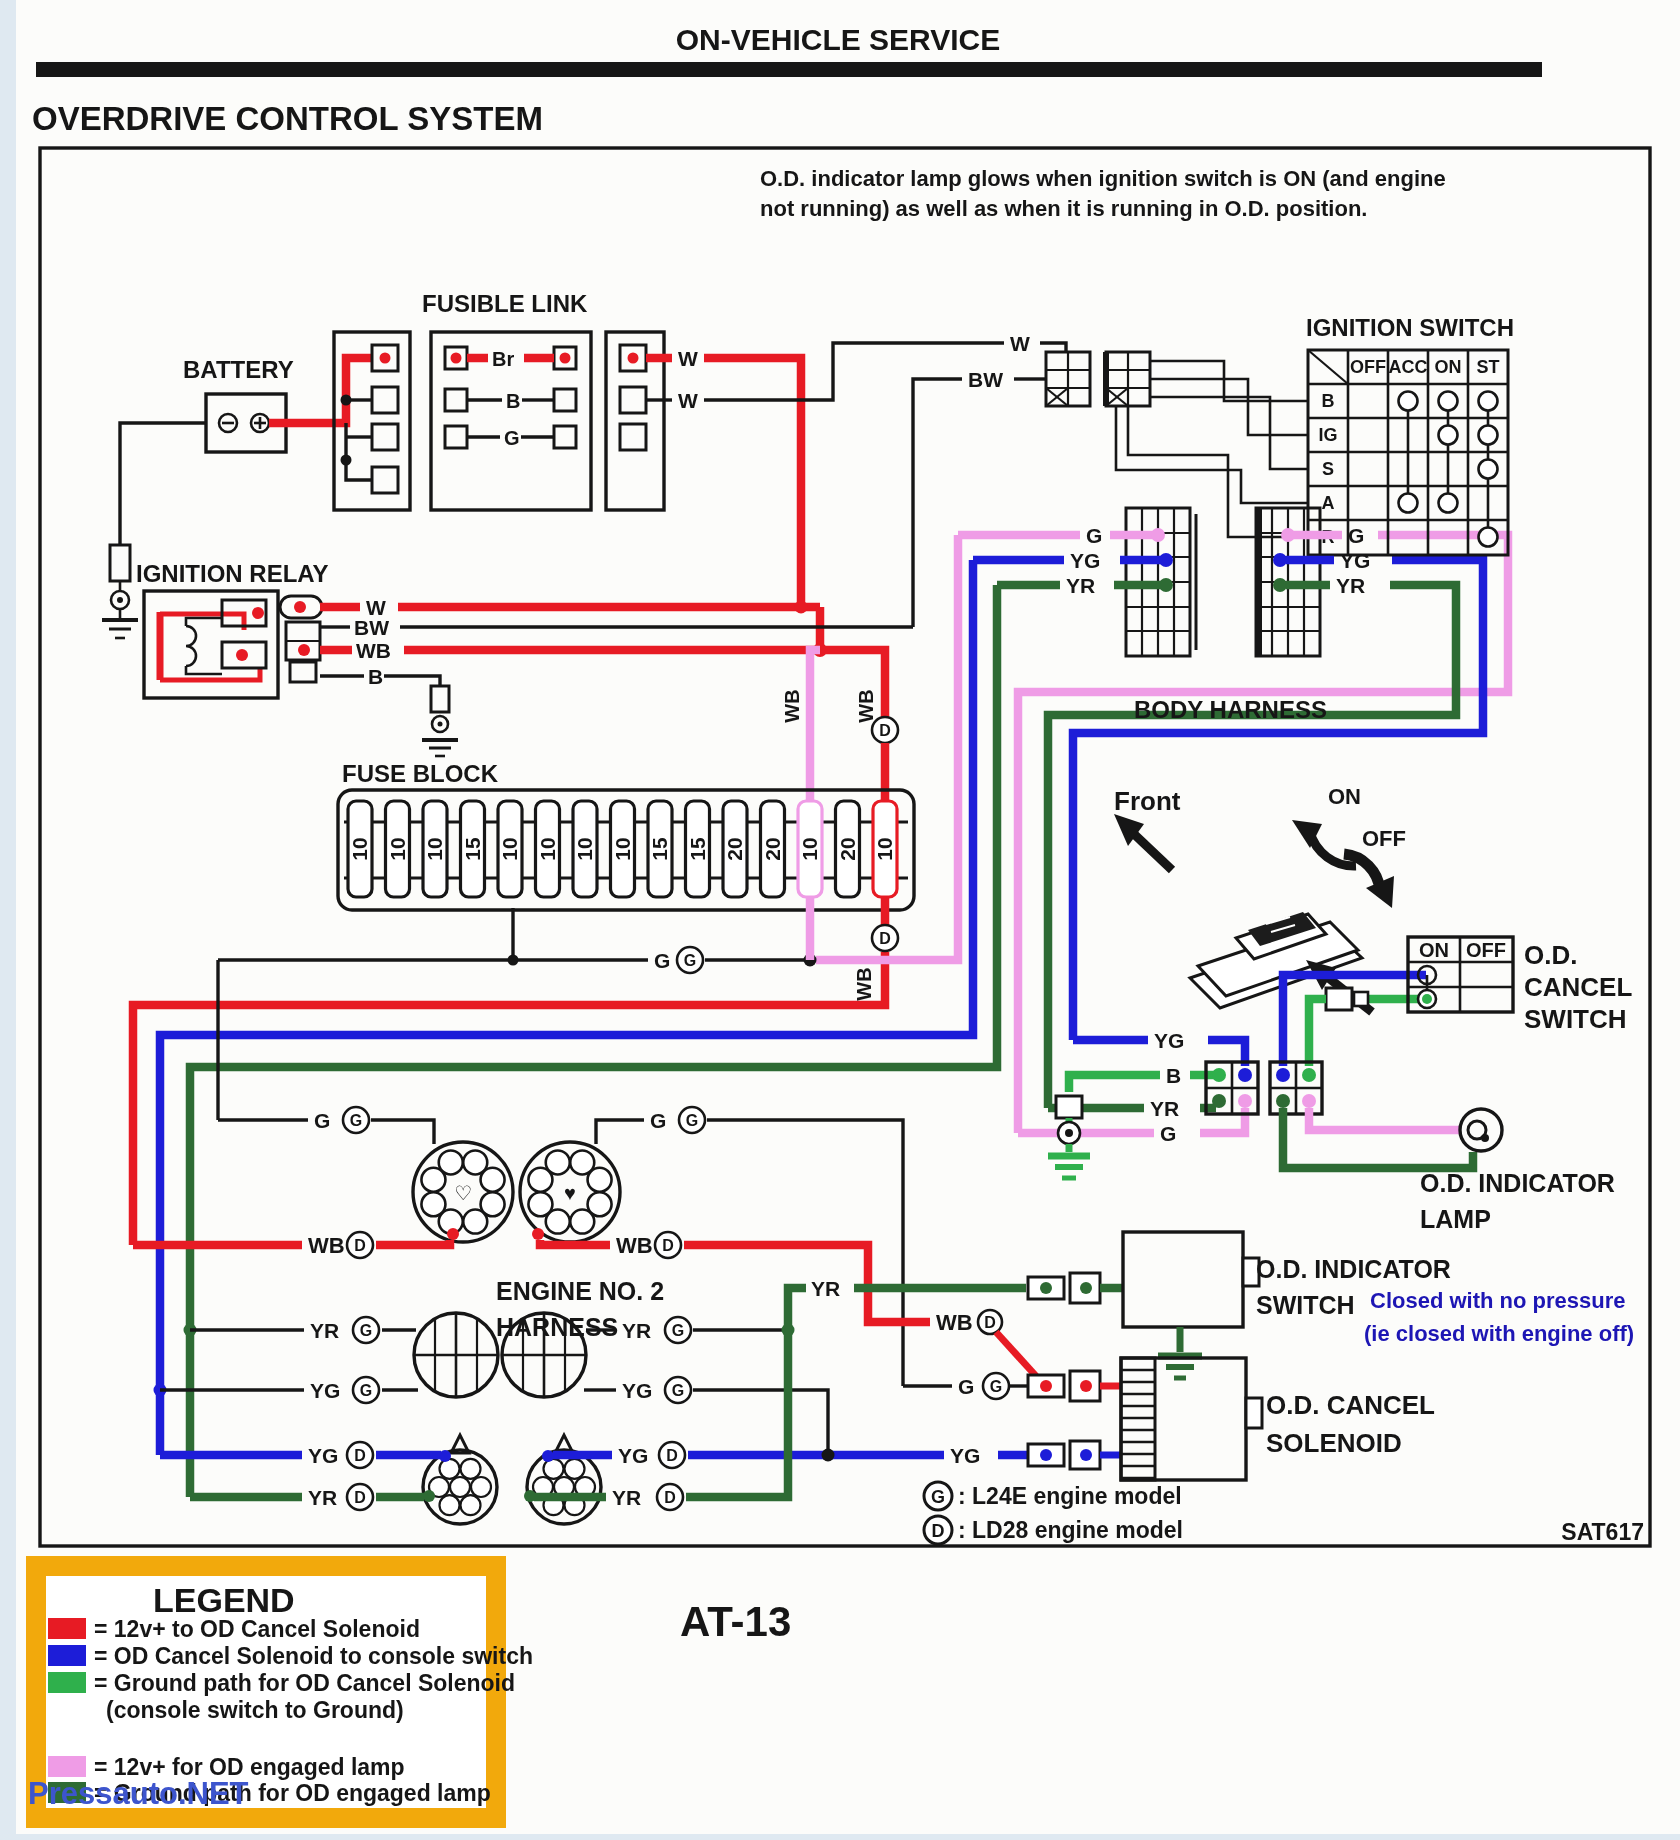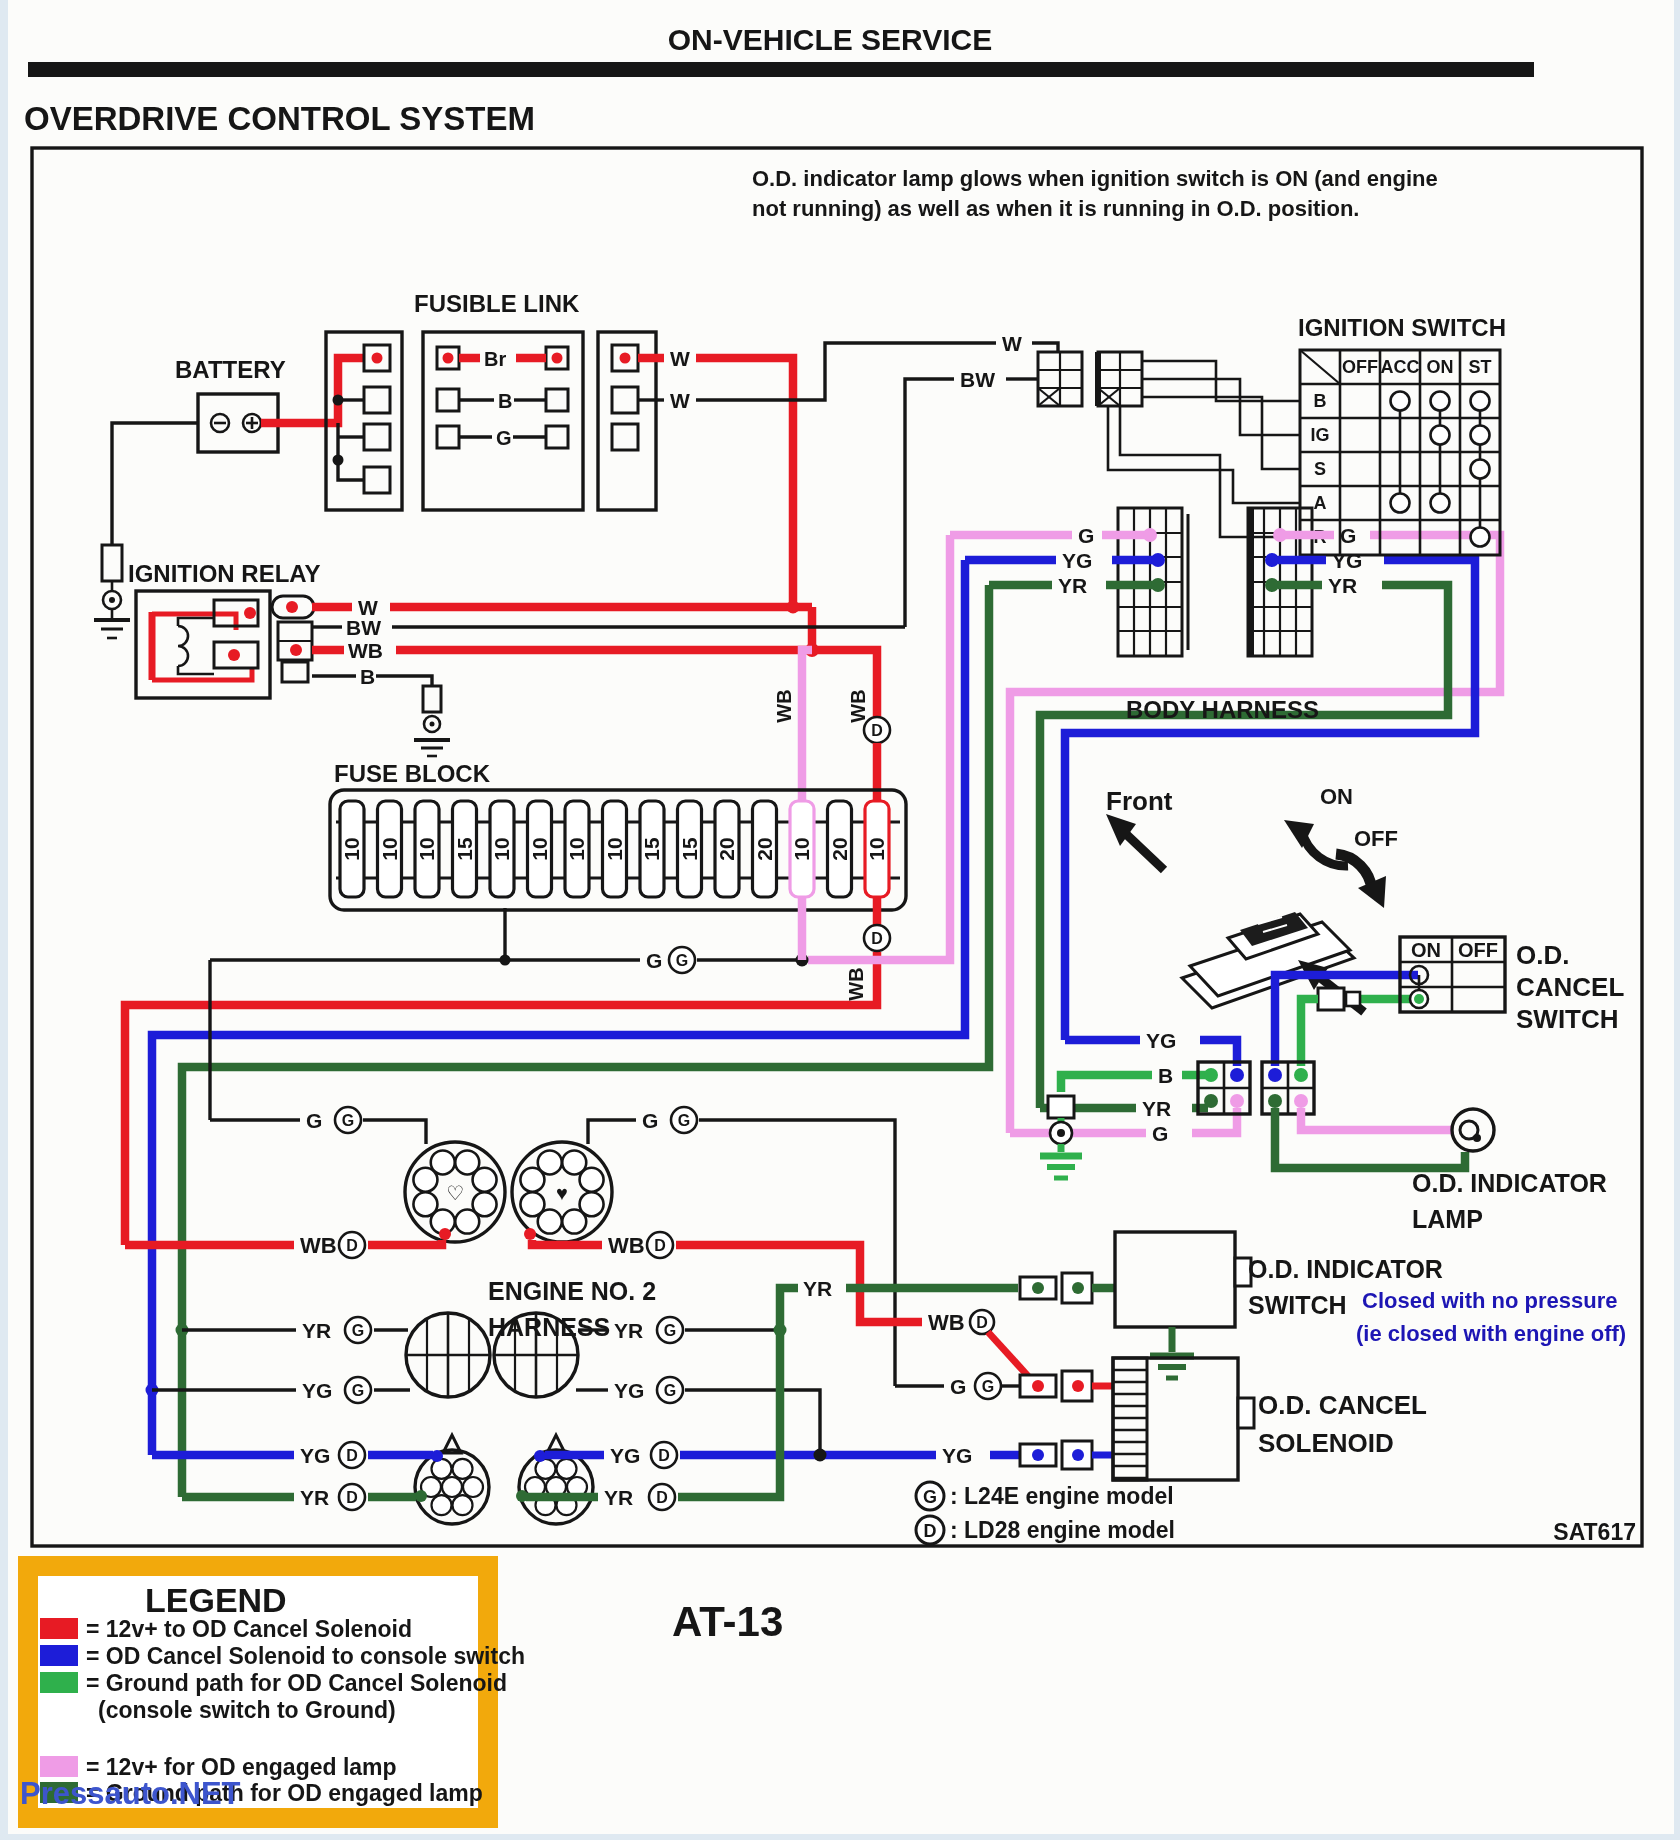--- a/index.html
+++ b/index.html
@@ -1,16 +1,16 @@
 <!DOCTYPE html>
 <html style="--red: #e71b24; --blue: #1d1dd8; --grn: #2fb04c; --dgrn: #2e6b34; --pink: #ef9ce6; --orange: #f2a90c; --ann: #1d16b4; --wm: #3d55cd;"><head>
 <meta charset="utf-8">
 <style>
   html,body{margin:0;padding:0;background:#dfe9f1;}
-  .page{position:absolute;left:0;top:0;width:1480px;height:1840px;text-decoration:underline;}
+  .page{position:absolute;left:8px;top:0;width:1480px;height:1840px;text-decoration:underline;}
   svg{display:block;}
   text{font-family:"Liberation Sans","DejaVu Sans",sans-serif;font-weight:bold;fill:#161616;}
   .t16{font-size:16px}.t18{font-size:18px}.t20{font-size:20px}.t21{font-size:21px}
   .t22{font-size:22px}.t23{font-size:23px}.t24{font-size:24px}.t25{font-size:25px}
   .t26{font-size:26px}.t30{font-size:30px}.t33{font-size:33px}.t34{font-size:34px}
   .t42{font-size:42px}.t31{font-size:31px}
   .mid{text-anchor:middle}.end{text-anchor:end}
   .blk{stroke:#161616;stroke-width:3.4;fill:none}
   .s2{stroke-width:2.2}.s26{stroke-width:2.6}.s3{stroke-width:3}.s4{stroke-width:4}.s6{stroke-width:6}
   .cr{stroke:var(--red);stroke-width:8.5;fill:none}

